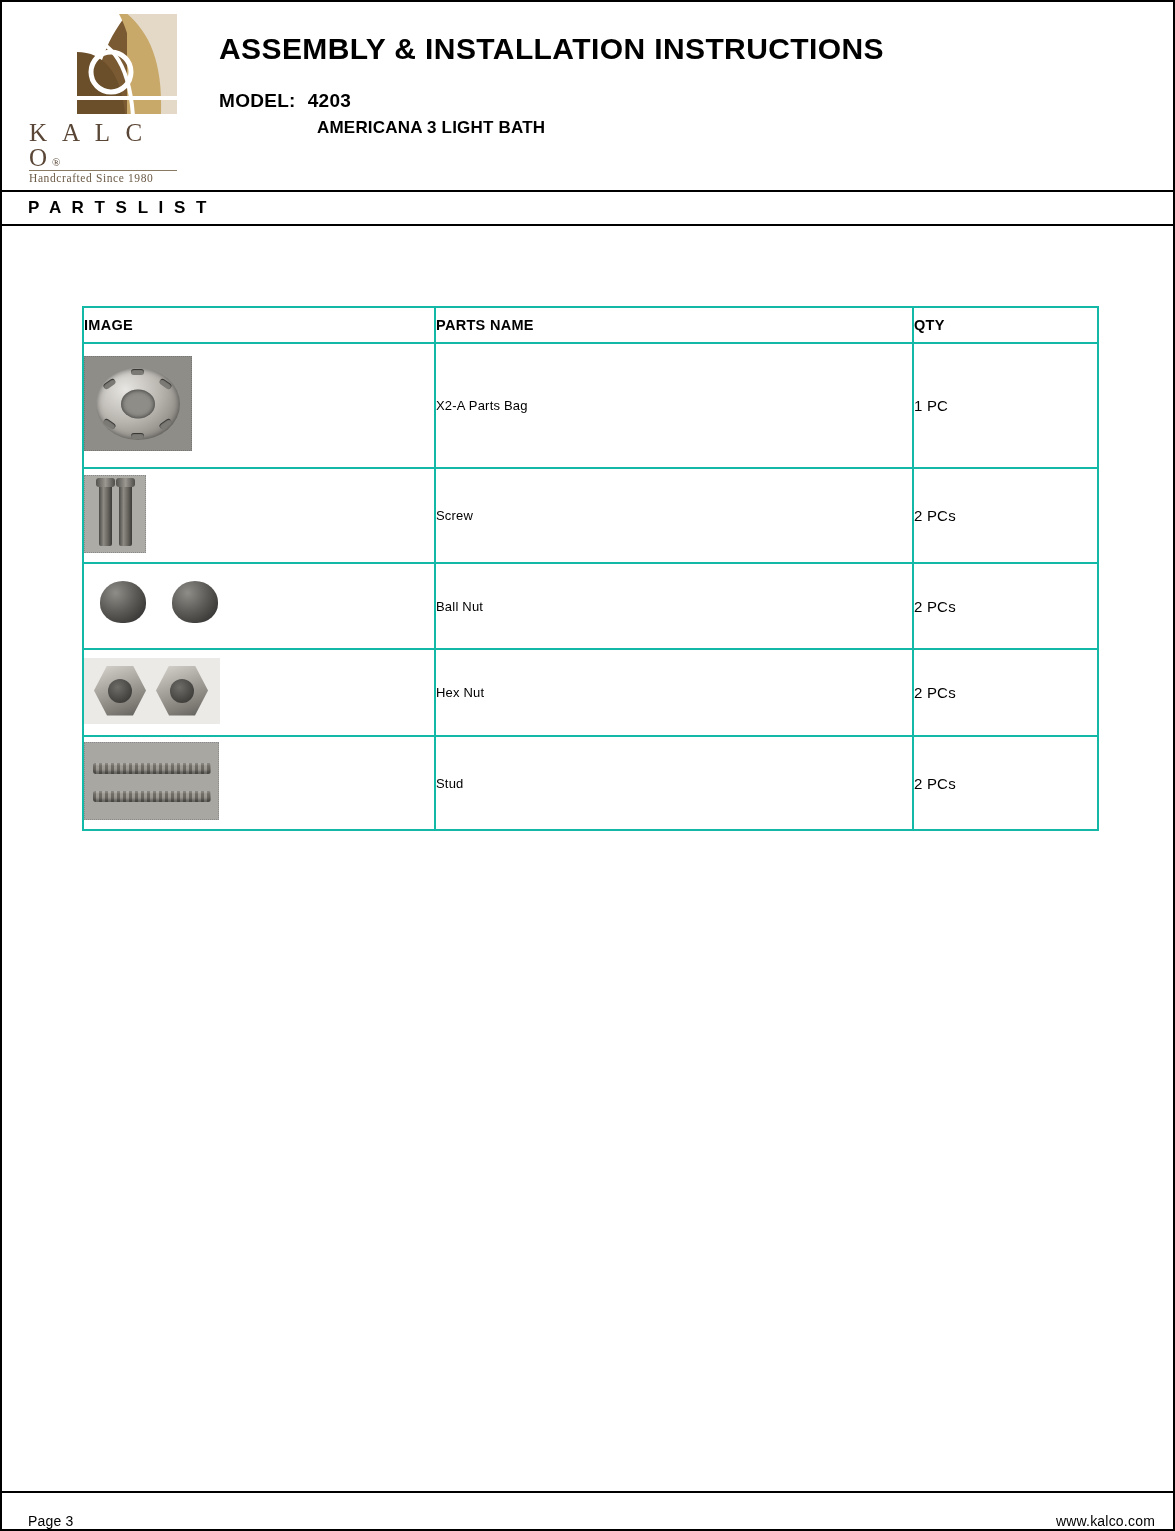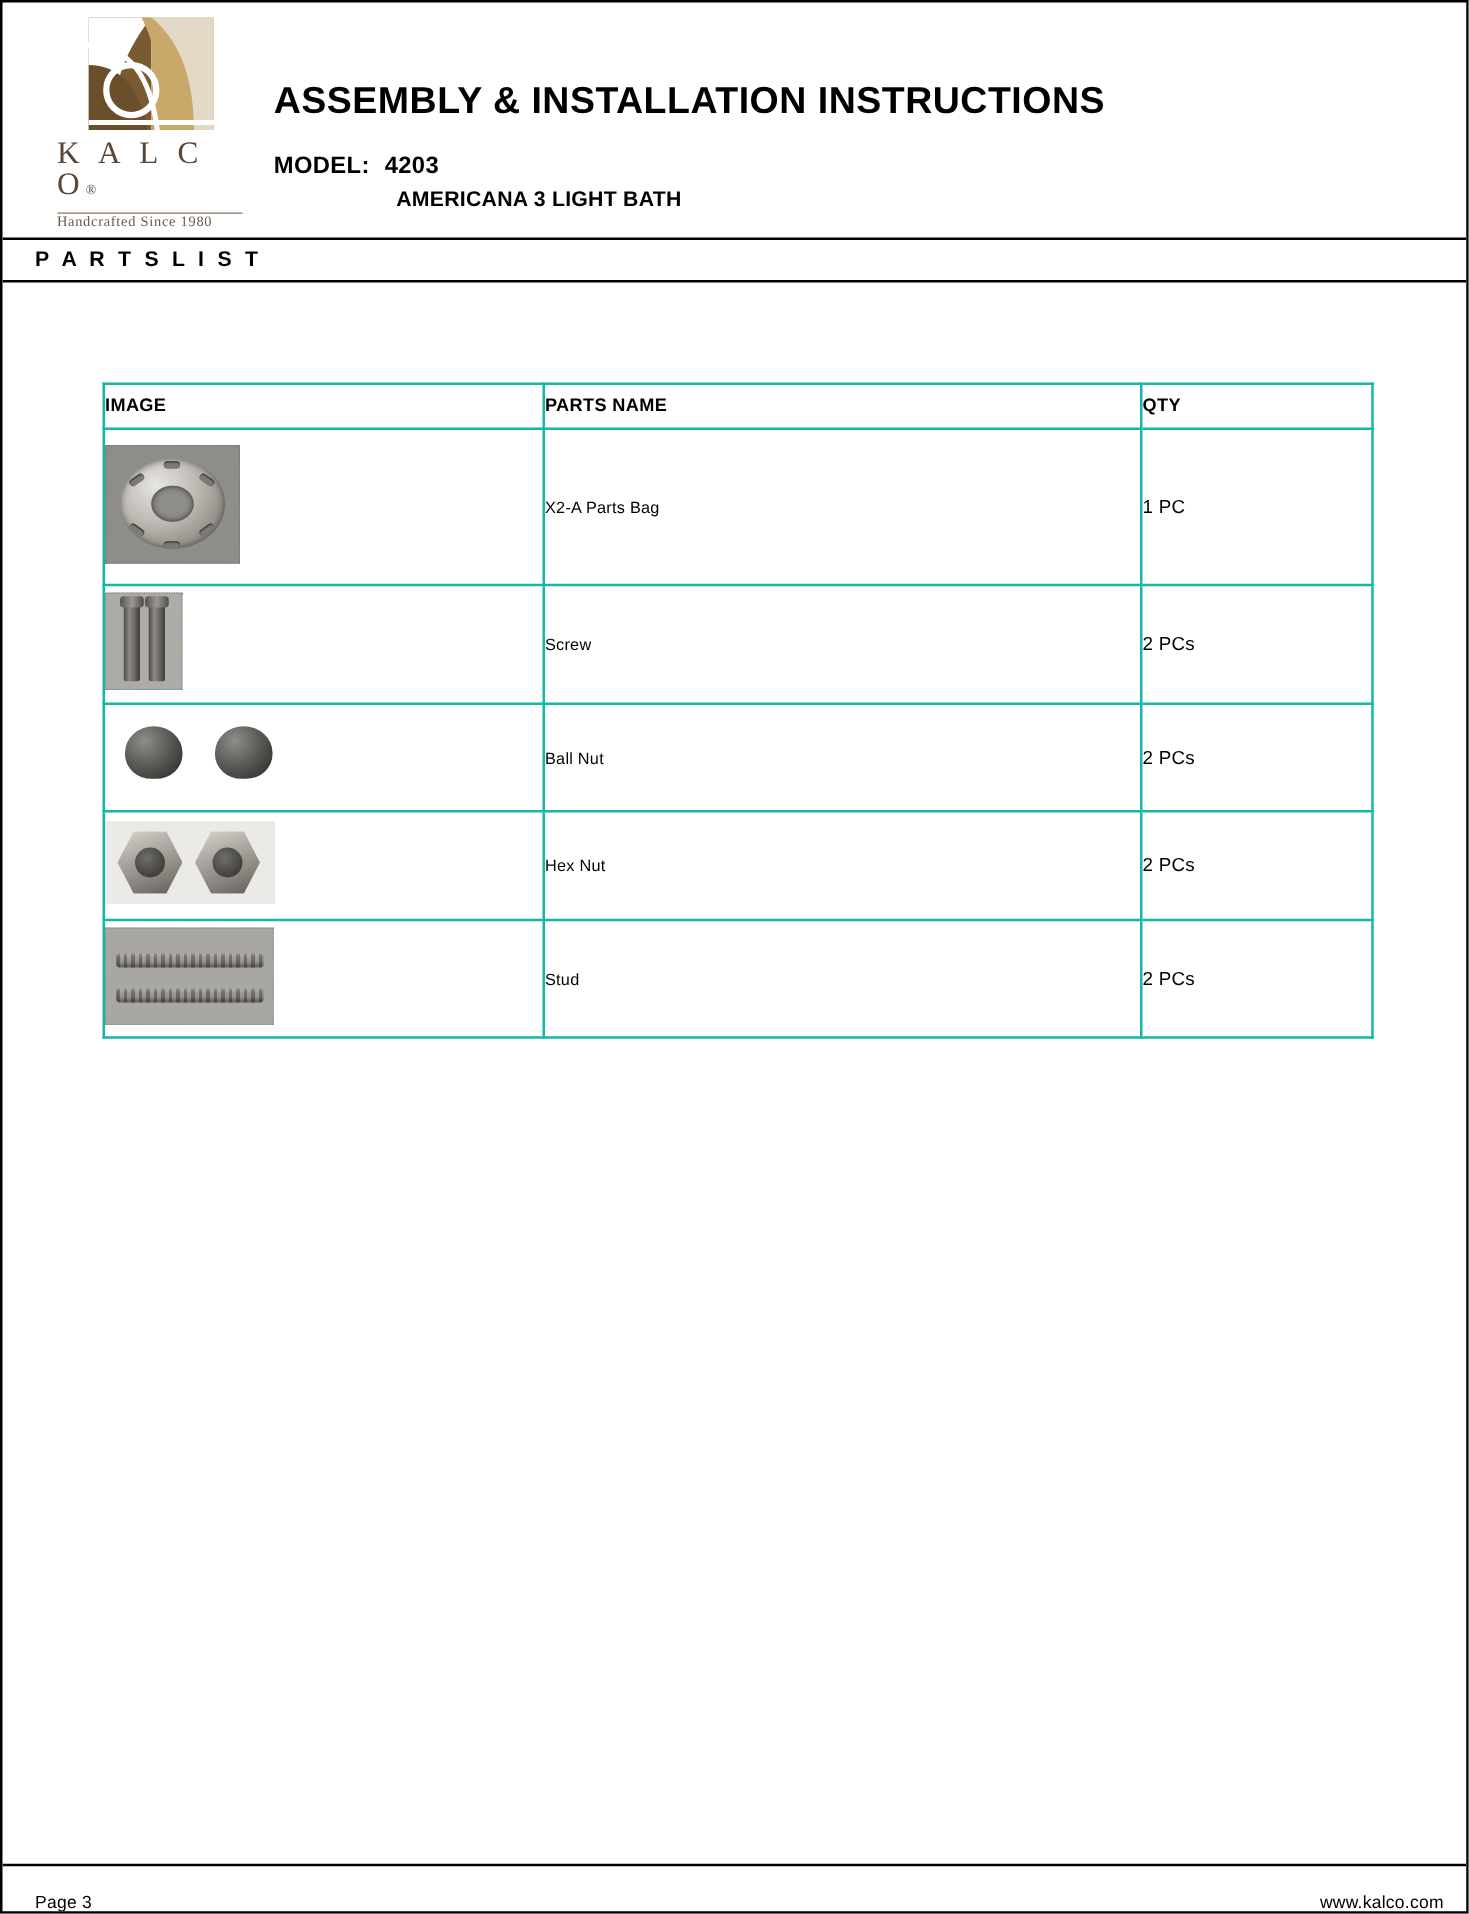--- a/index.html
+++ b/index.html
@@ -27,21 +27,21 @@
     position: relative;
     height: 190px;
     border-bottom: 2px solid #000;
     display: flex;
   }
   .logo-block {
     width: 185px;
     padding: 10px 8px 6px 60px;
     display: flex;
     flex-direction: column;
-    align-items: center;
+    align-items: flex-end;
     justify-content: flex-start;
   }
   .logo-mark {
     width: 104px;
     height: 104px;
     position: relative;
     overflow: hidden;
   }
   .logo-mark svg { display: block; }
   .logo-word {
@@ -58,29 +58,28 @@
   .logo-word .kalco .reg {
     font-size: 11px;
     vertical-align: baseline;
     letter-spacing: 0;
   }
   .logo-word .tagline {
     font-family: "Liberation Serif", serif;
     font-size: 11.5px;
     color: #6b5a46;
     letter-spacing: 0.6px;
-    margin-top: 10px;
+    margin-top: 0;
     border-top: 1px solid #8a7a63;
     padding-top: 1px;
     width: 148px;
   }
   .header-text {
     flex: 1;
     padding: 30px 10px 0 32px;
-    margin-top: 32px;
   }
   .doc-title {
     font-size: 30px;
     font-weight: bold;
     letter-spacing: 0.4px;
     margin: 0 0 24px 0;
     white-space: nowrap;
   }
   .model-line {
     font-size: 19px;

